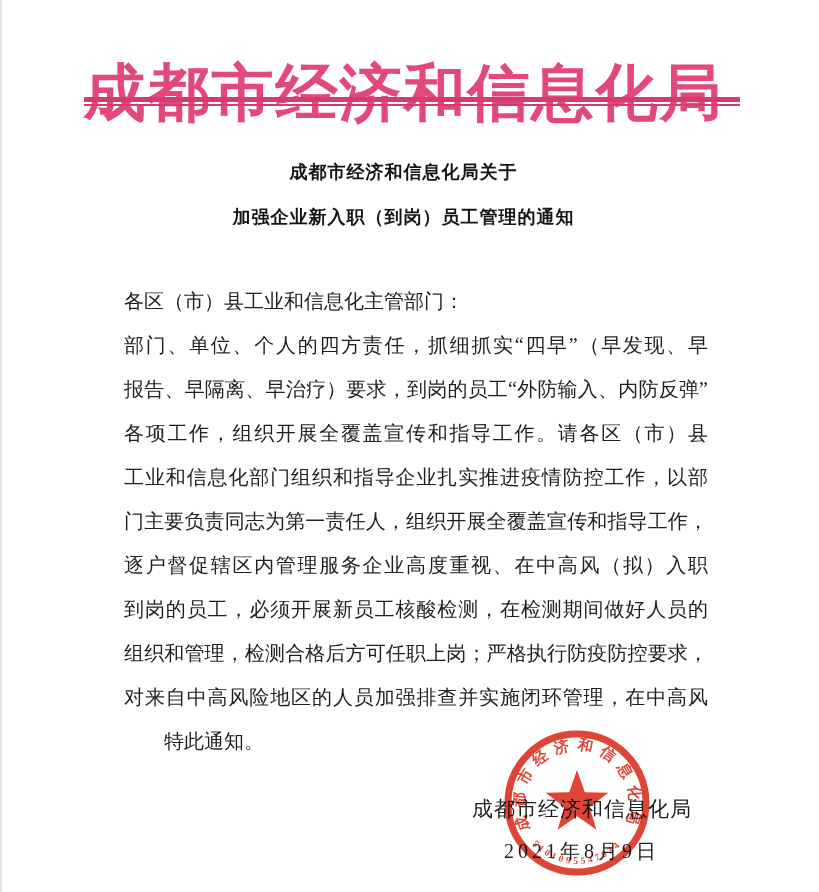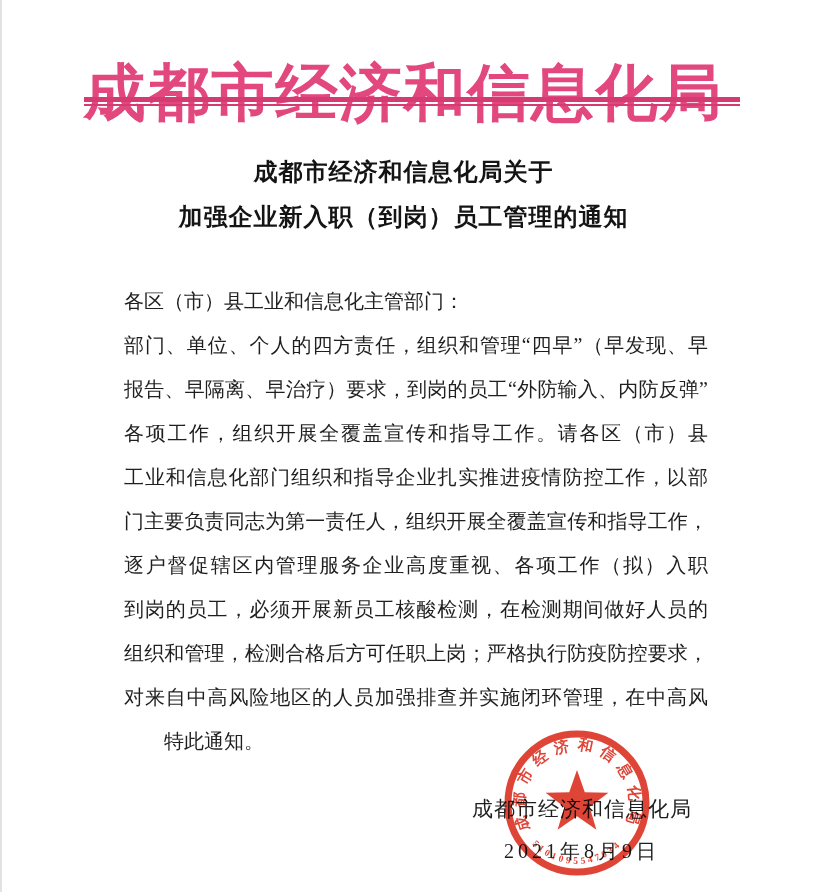--- a/index.html
+++ b/index.html
@@ -14,21 +14,21 @@
     position:absolute;top:8px;left:0;width:100%;text-align:center;
     font-size:62px;font-weight:bold;line-height:86px;letter-spacing:2px;
     color:var(--letterhead-pink,#e2477d);white-space:nowrap;
   }
   .rule{position:absolute;top:97px;left:84px;width:656px;}
   .rule-thick{height:5px;background:var(--rule-pink,#d53b72);}
   .rule-thin{height:2px;margin-top:2px;background:var(--rule-pink,#d53b72);}
   
   .doc-title{
     position:absolute;top:150px;left:0;width:100%;text-align:center;
-    font-weight:bold;font-size:24px;line-height:45px;color:#141414;
+    font-weight:bold;font-size:18px;line-height:45px;color:#141414;
     letter-spacing:1px;
   }
   
   .body-block{
     position:absolute;top:277px;left:120px;width:592px;
     font-size:20px;color:#1f1f1f;
   }
   .salutation,.closing,.bline{height:40px;line-height:40px;margin:4px;}
   .bline.fill{text-align:justify;text-align-last:justify;text-justify:inter-character;}
   .bline.indent,.closing{padding-left:40px;}
@@ -65,26 +65,26 @@
   </div>
 
   <div class="doc-title">
     <div>成都市经济和信息化局关于</div>
     <div>加强企业新入职（到岗）员工管理的通知</div>
   </div>
 
   <main class="body-block">
     <p class="salutation">各区（市）县工业和信息化主管部门：</p>
     <div id="body-lines">
-        <div class="bline fill">部门、单位、个人的四方责任，组织和管理“四早”（早发现、早</div>
+        <div class="bline fill">部门、单位、个人的四方责任，抓细抓实“四早”（早发现、早</div>
         <div class="bline fill">报告、早隔离、早治疗）要求，到岗的员工“外防输入、内防反弹”</div>
         <div class="bline fill">各项工作，组织开展全覆盖宣传和指导工作。请各区（市）县</div>
         <div class="bline fill">工业和信息化部门组织和指导企业扎实推进疫情防控工作，以部</div>
         <div class="bline fill">门主要负责同志为第一责任人，组织开展全覆盖宣传和指导工作，</div>
-        <div class="bline fill">逐户督促辖区内管理服务企业高度重视、各项工作（拟）入职</div>
+        <div class="bline fill">逐户督促辖区内管理服务企业高度重视、在中高风（拟）入职</div>
         <div class="bline fill">到岗的员工，必须开展新员工核酸检测，在检测期间做好人员的</div>
         <div class="bline fill">组织和管理，检测合格后方可任职上岗；严格执行防疫防控要求，</div>
         <div class="bline fill">对来自中高风险地区的人员加强排查并实施闭环管理，在中高风</div>
       </div>
     <p class="closing">特此通知。</p>
   </main>
 
   <div class="sig">成都市经济和信息化局</div>
   <div class="date">2021年8月9日</div>
 

